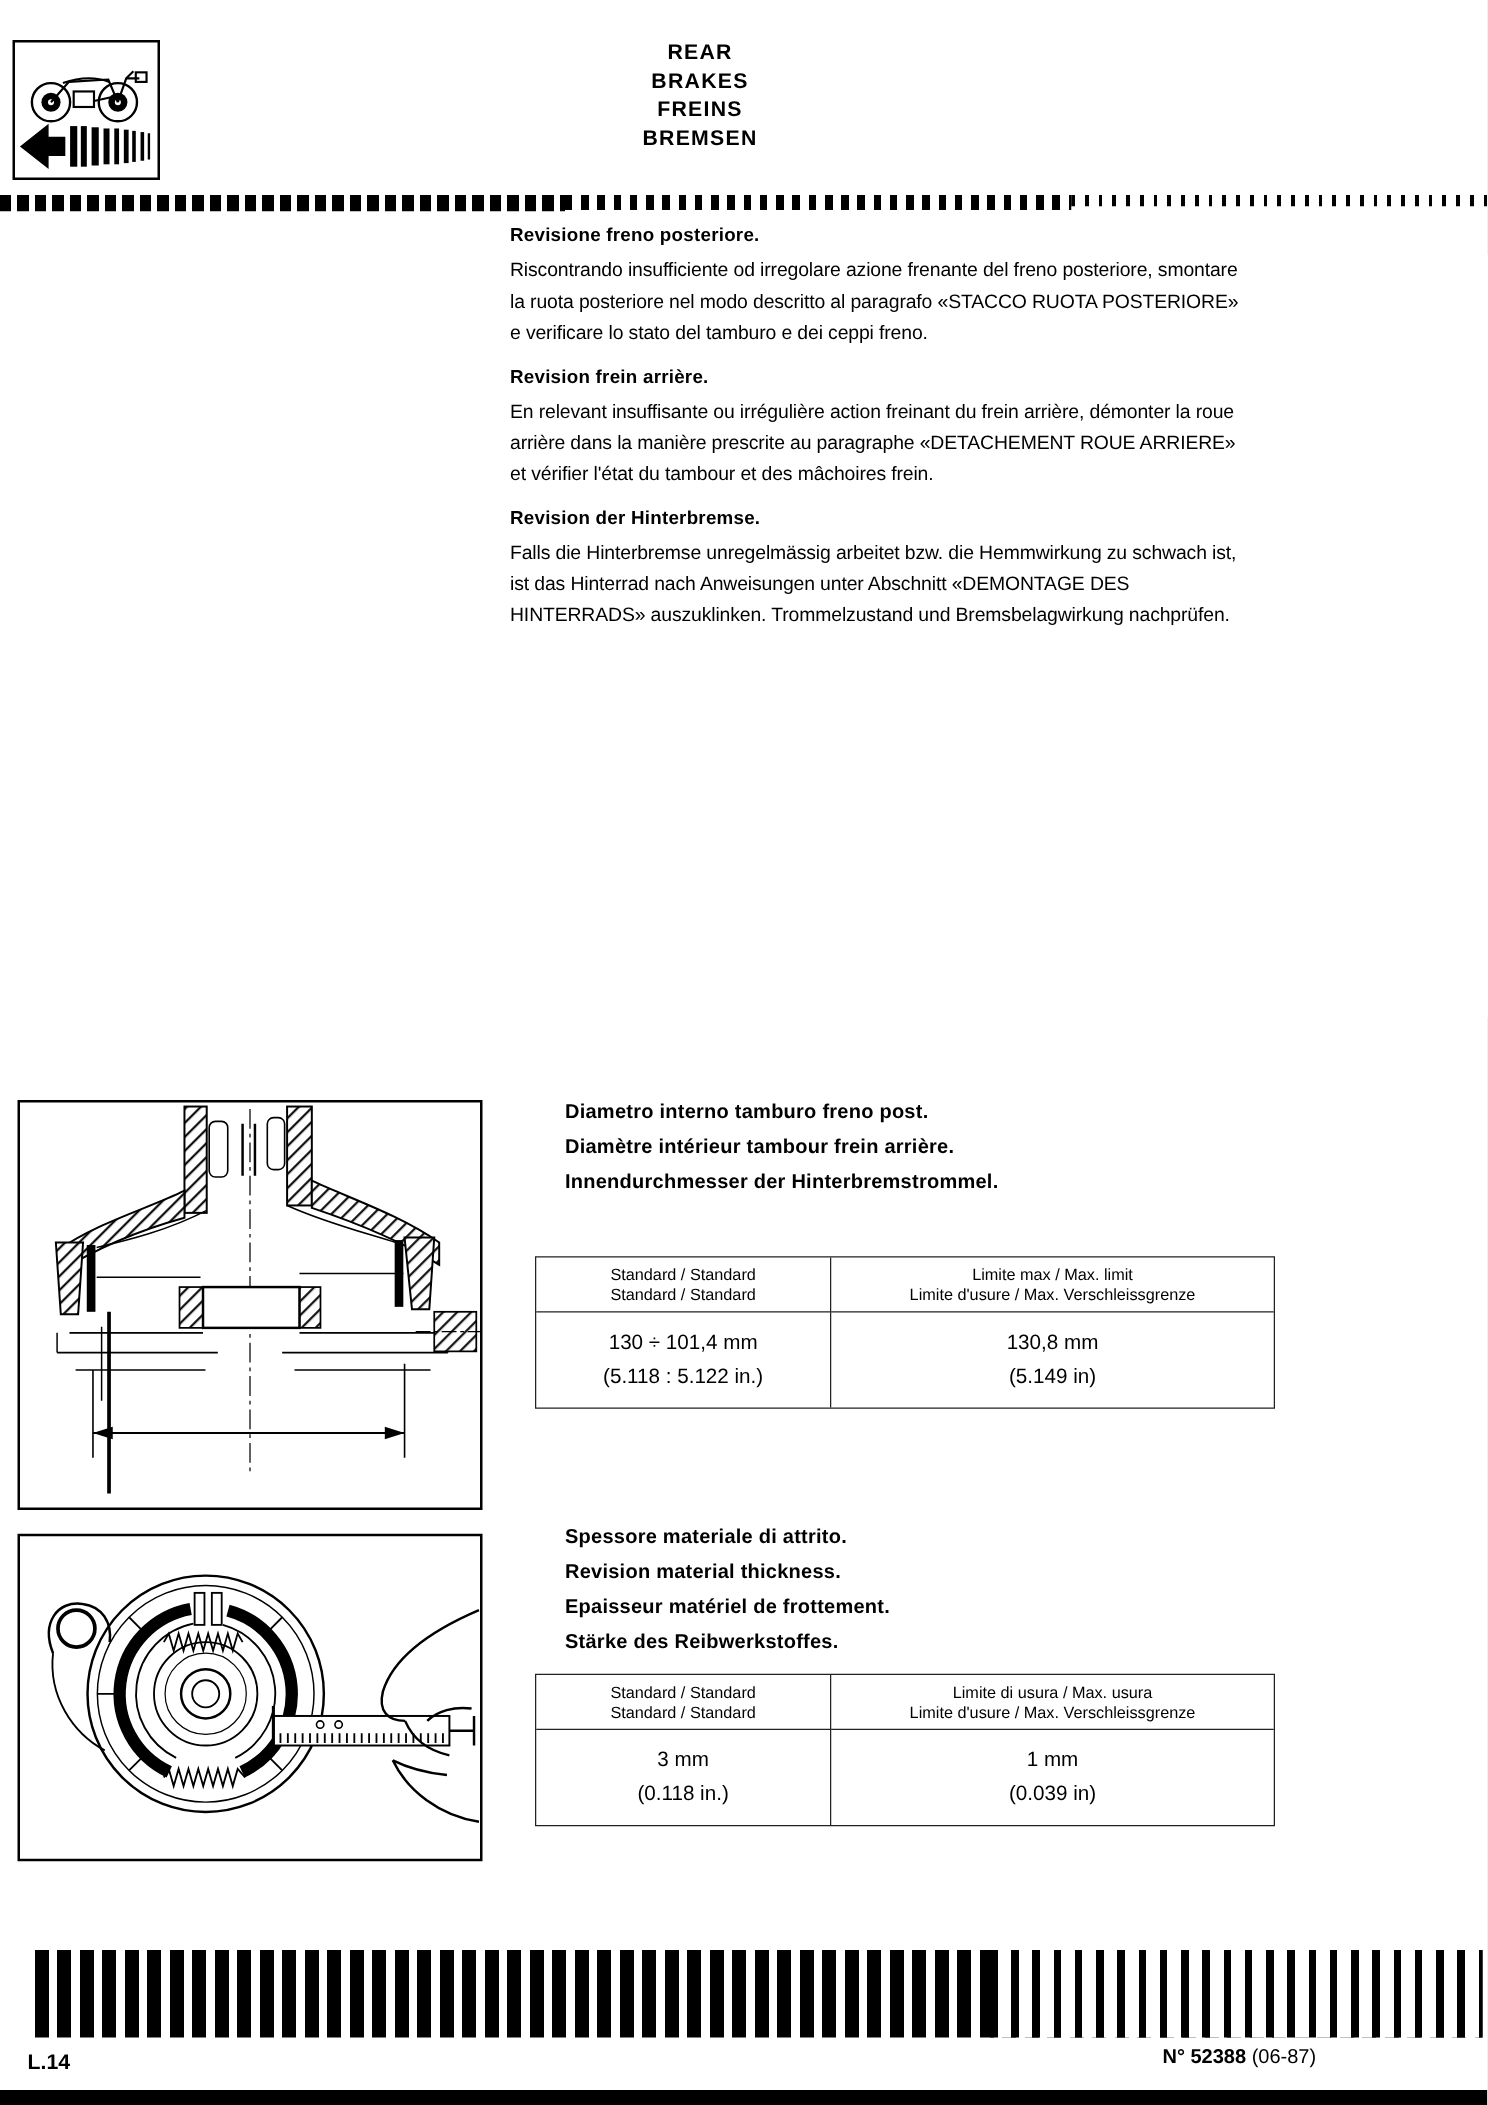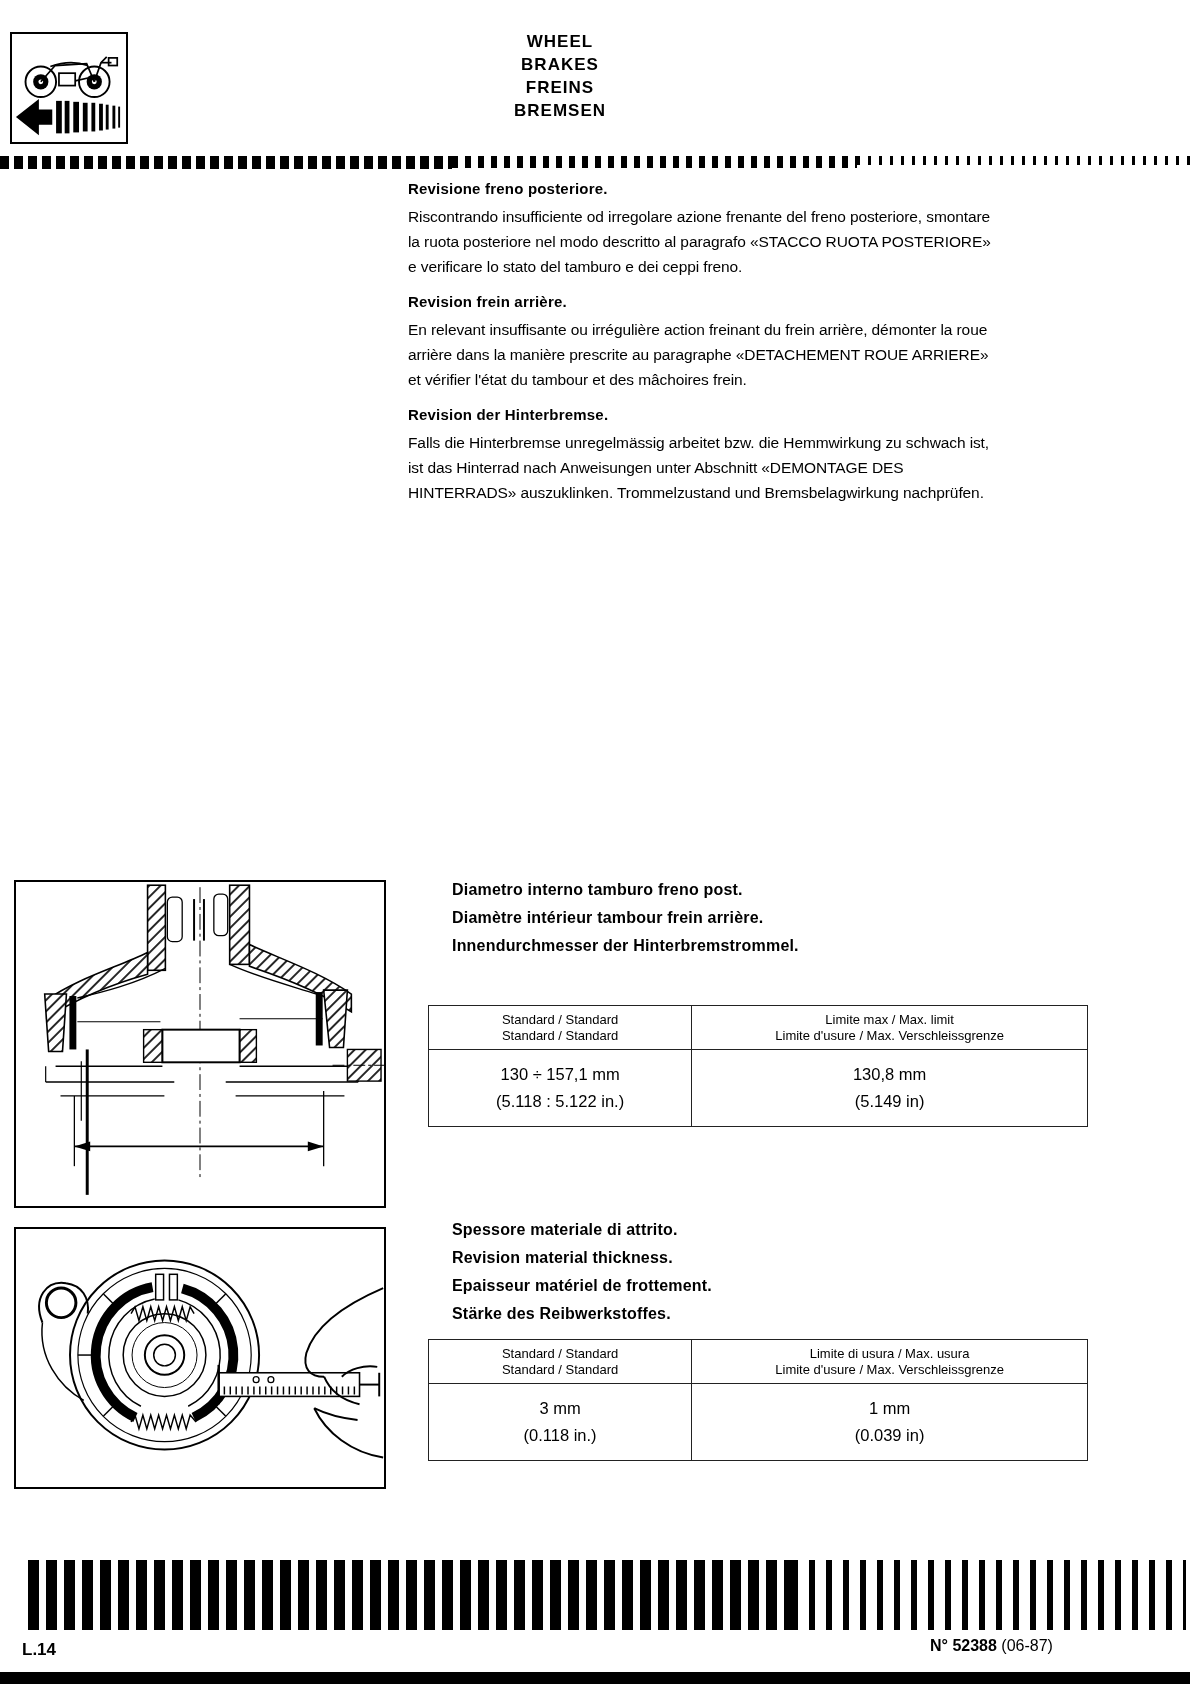--- a/index.html
+++ b/index.html
@@ -37,21 +37,21 @@
   .fig{position:absolute;border:2px solid #000;background:#fff;box-sizing:border-box;overflow:hidden;}
   .fig1{left:14px;top:880px;width:372px;height:328px;}
   .fig2{left:14px;top:1227px;width:372px;height:262px;}
   
   .spec-h{position:absolute;left:420px;width:575px;}
   .spec-h div{font-weight:700;font-size:16px;line-height:28px;letter-spacing:.2px;margin-left:32px;}
   .spec1h{top:876px;}
   .spec2h{top:1216px;}
   
   .spec-table{
-    position:absolute;left:428px;width:660px;height:122px;
+    position:absolute;left:428px;width:592px;height:122px;
     border:1.5px solid #222;box-sizing:border-box;
     display:grid;grid-template-columns:40% 60%;grid-template-rows:44px 1fr;
   }
   .t1{top:1005px;}
   .t2{top:1339px;}
   .cell{display:flex;flex-direction:column;align-items:center;justify-content:center;box-sizing:border-box;}
   .cell.hdr{font-size:13px;line-height:16px;border-bottom:1.5px solid #222;}
   .cell.c1{border-right:1.5px solid #222;}
   .cell.val{font-size:16.5px;line-height:27px;}
   
@@ -111,21 +111,21 @@
         <rect x="83" y="72" width="4" height="30" fill="#000"></rect>
         <rect x="91" y="73" width="4" height="28" fill="#000"></rect>
         <rect x="98" y="74" width="3" height="26" fill="#000"></rect>
         <rect x="105" y="75" width="3" height="24" fill="#000"></rect>
         <rect x="111" y="76" width="2" height="22" fill="#000"></rect>
       </g>
     </svg>
   </div>
 
   <div class="title-block">
-    <div>WHEEL</div>
+    <div>REAR</div>
     <div>BRAKES</div>
     <div>FREINS</div>
     <div>BREMSEN</div>
   </div>
 
   <div class="sep">
     <div class="s1"></div>
     <div class="s2"></div>
     <div class="s3"></div>
   </div>
@@ -207,21 +207,21 @@
   <div class="spec-table t1">
     <div class="cell hdr c1">
       <div>Standard / Standard</div>
       <div>Standard / Standard</div>
     </div>
     <div class="cell hdr">
       <div>Limite max / Max. limit</div>
       <div>Limite d'usure / Max. Verschleissgrenze</div>
     </div>
     <div class="cell val c1">
-      <div>130 ÷ 157,1 mm</div>
+      <div>130 ÷ 101,4 mm</div>
       <div>(5.118 : 5.122 in.)</div>
     </div>
     <div class="cell val">
       <div>130,8 mm</div>
       <div>(5.149 in)</div>
     </div>
   </div>
 
   <div class="fig fig2">
     <svg viewBox="0 0 372 262" width="368" height="258">

